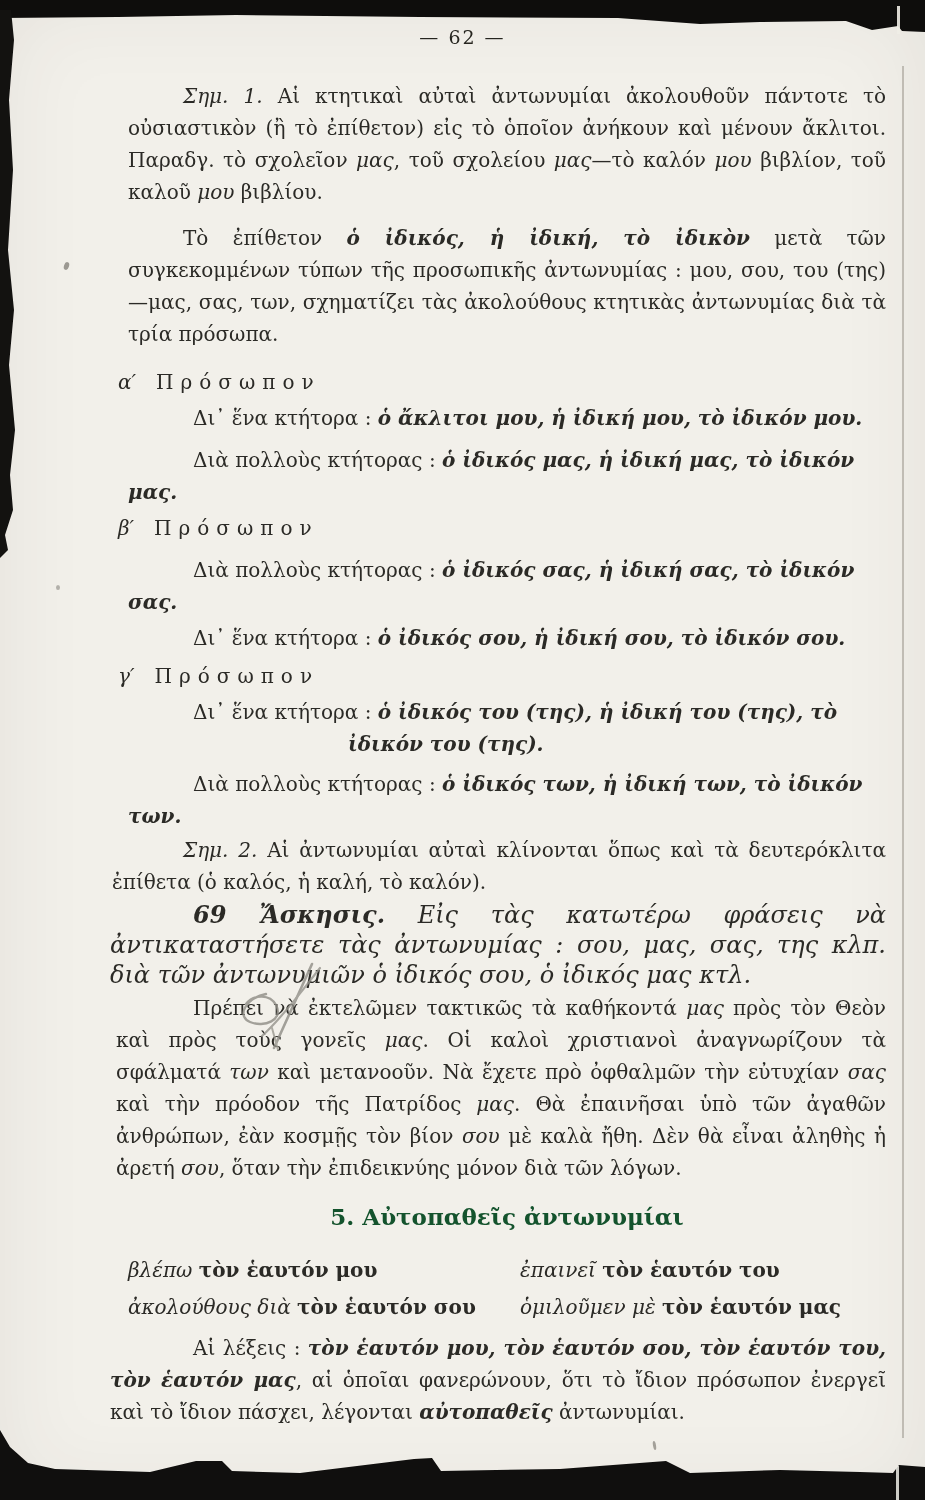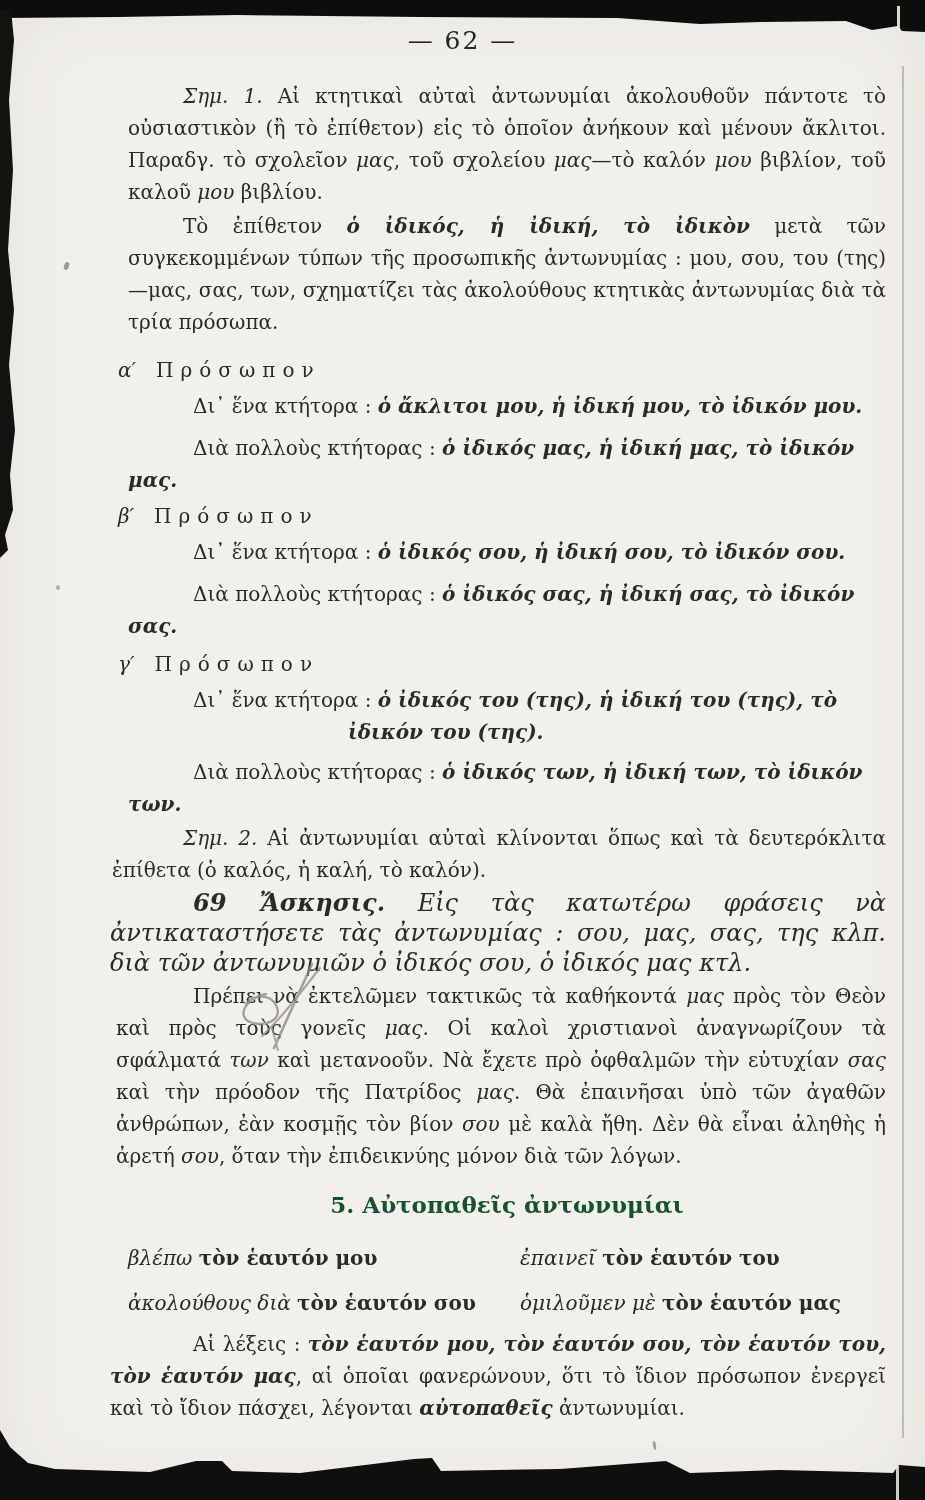--- a/index.html
+++ b/index.html
@@ -37,21 +37,21 @@
   }
   .speck{position:absolute;background:#55524a;border-radius:50%;}
   .speck-1{left:64px;top:262px;width:5px;height:8px;opacity:.55;transform:rotate(18deg);}
   .speck-2{left:56px;top:585px;width:4px;height:5px;opacity:.4;}
   .speck-3{left:653px;top:1441px;width:3px;height:9px;opacity:.5;transform:rotate(-10deg);}
   .pencil-scribble{position:absolute;left:232px;top:958px;opacity:.8;}
 
   
   .page-number{
     position:absolute;top:26px;left:0;width:925px;
-    text-align:center;font-size:25px;letter-spacing:2px;color:#26251f;
+    text-align:center;font-size:19px;letter-spacing:2px;color:#26251f;
   }
   .content{
     position:absolute;left:128px;top:80px;width:758px;
     font-size:20px;line-height:32px;
   }
   p{margin:0;}
   .justified{text-align:justify;}
   .indent{text-indent:55px;}
   .outdent{margin-left:-16px;text-indent:71px;}
   .seg-b{font-weight:bold;}
@@ -66,27 +66,27 @@
 
   .exercise{font-size:24px;line-height:30px;margin-left:-18px;text-indent:83px;}
   .practice{margin-left:-12px;text-indent:77px;}
 
   .section-heading{
     margin-top:0;text-align:center;font-size:23px;line-height:34px;color:#14532d;
   }
   .paradeigmata{font-style:italic;text-indent:35px;}
   .examples{
     display:grid;grid-template-columns:392px auto;
-    row-gap:11px;line-height:34px;
+    row-gap:3px;line-height:34px;
   }
   .definition{margin-left:-18px;text-indent:83px;}
 
   
   .mt2{margin-top:2px;}.mt4{margin-top:4px;}.mt6{margin-top:6px;}
-  .mt8{margin-top:8px;}.mt14{margin-top:2px;}.mt16{margin-top:16px;}
+  .mt8{margin-top:8px;}.mt14{margin-top:14px;}.mt16{margin-top:16px;}
 </style>
 </head>
 <body>
 
 <div class="scan-page">
 
   <div class="page-number">— 62 —</div>
 
   <main class="content">
 
@@ -98,22 +98,22 @@
       <span class="person-marker">α′</span><span class="person-word">Πρόσωπον</span>
     </div>
 
     <p class="entry mt4"><span>Δι᾽ ἕνα κτήτορα : </span><span class="seg-bi">ὁ ἄκλιτοι μου, ἡ ἰδική μου, τὸ ἰδικόν μου.</span></p>
     <p class="entry"><span>Διὰ πολλοὺς κτήτορας : </span><span class="seg-bi">ὁ ἰδικός μας, ἡ ἰδική μας, τὸ ἰδικόν μας.</span></p>
 
     <div class="person-heading mt4">
       <span class="person-marker">β′</span><span class="person-word">Πρόσωπον</span>
     </div>
 
+    <p class="entry"><span>Διὰ πολλοὺς κτήτορας : </span><span class="seg-bi">ὁ ἰδικός σας, ἡ ἰδική σας, τὸ ἰδικόν σας.</span></p>
     <p class="entry mt4"><span>Δι᾽ ἕνα κτήτορα : </span><span class="seg-bi">ὁ ἰδικός σου, ἡ ἰδική σου, τὸ ἰδικόν σου.</span></p>
-    <p class="entry"><span>Διὰ πολλοὺς κτήτορας : </span><span class="seg-bi">ὁ ἰδικός σας, ἡ ἰδική σας, τὸ ἰδικόν σας.</span></p>
 
     <div class="person-heading mt6">
       <span class="person-marker">γ′</span><span class="person-word">Πρόσωπον</span>
     </div>
 
     <p class="entry mt4"><span>Δι᾽ ἕνα κτήτορα : </span><span class="seg-bi">ὁ ἰδικός του (της), ἡ ἰδική του (της), τὸ</span></p>
     <p class="entry-cont"><span class="seg-bi">ἰδικόν του (της).</span></p>
     <p class="entry mt8"><span>Διὰ πολλοὺς κτήτορας : </span><span class="seg-bi">ὁ ἰδικός των, ἡ ἰδική των, τὸ ἰδικόν των.</span></p>
 
     <p class="justified outdent mt2"><span class="seg-i">Σημ. 2.</span><span> Αἱ ἀντωνυμίαι αὐταὶ κλίνονται ὅπως καὶ τὰ δευτερόκλιτα ἐπίθετα (ὁ καλός, ἡ καλή, τὸ καλόν).</span></p>

